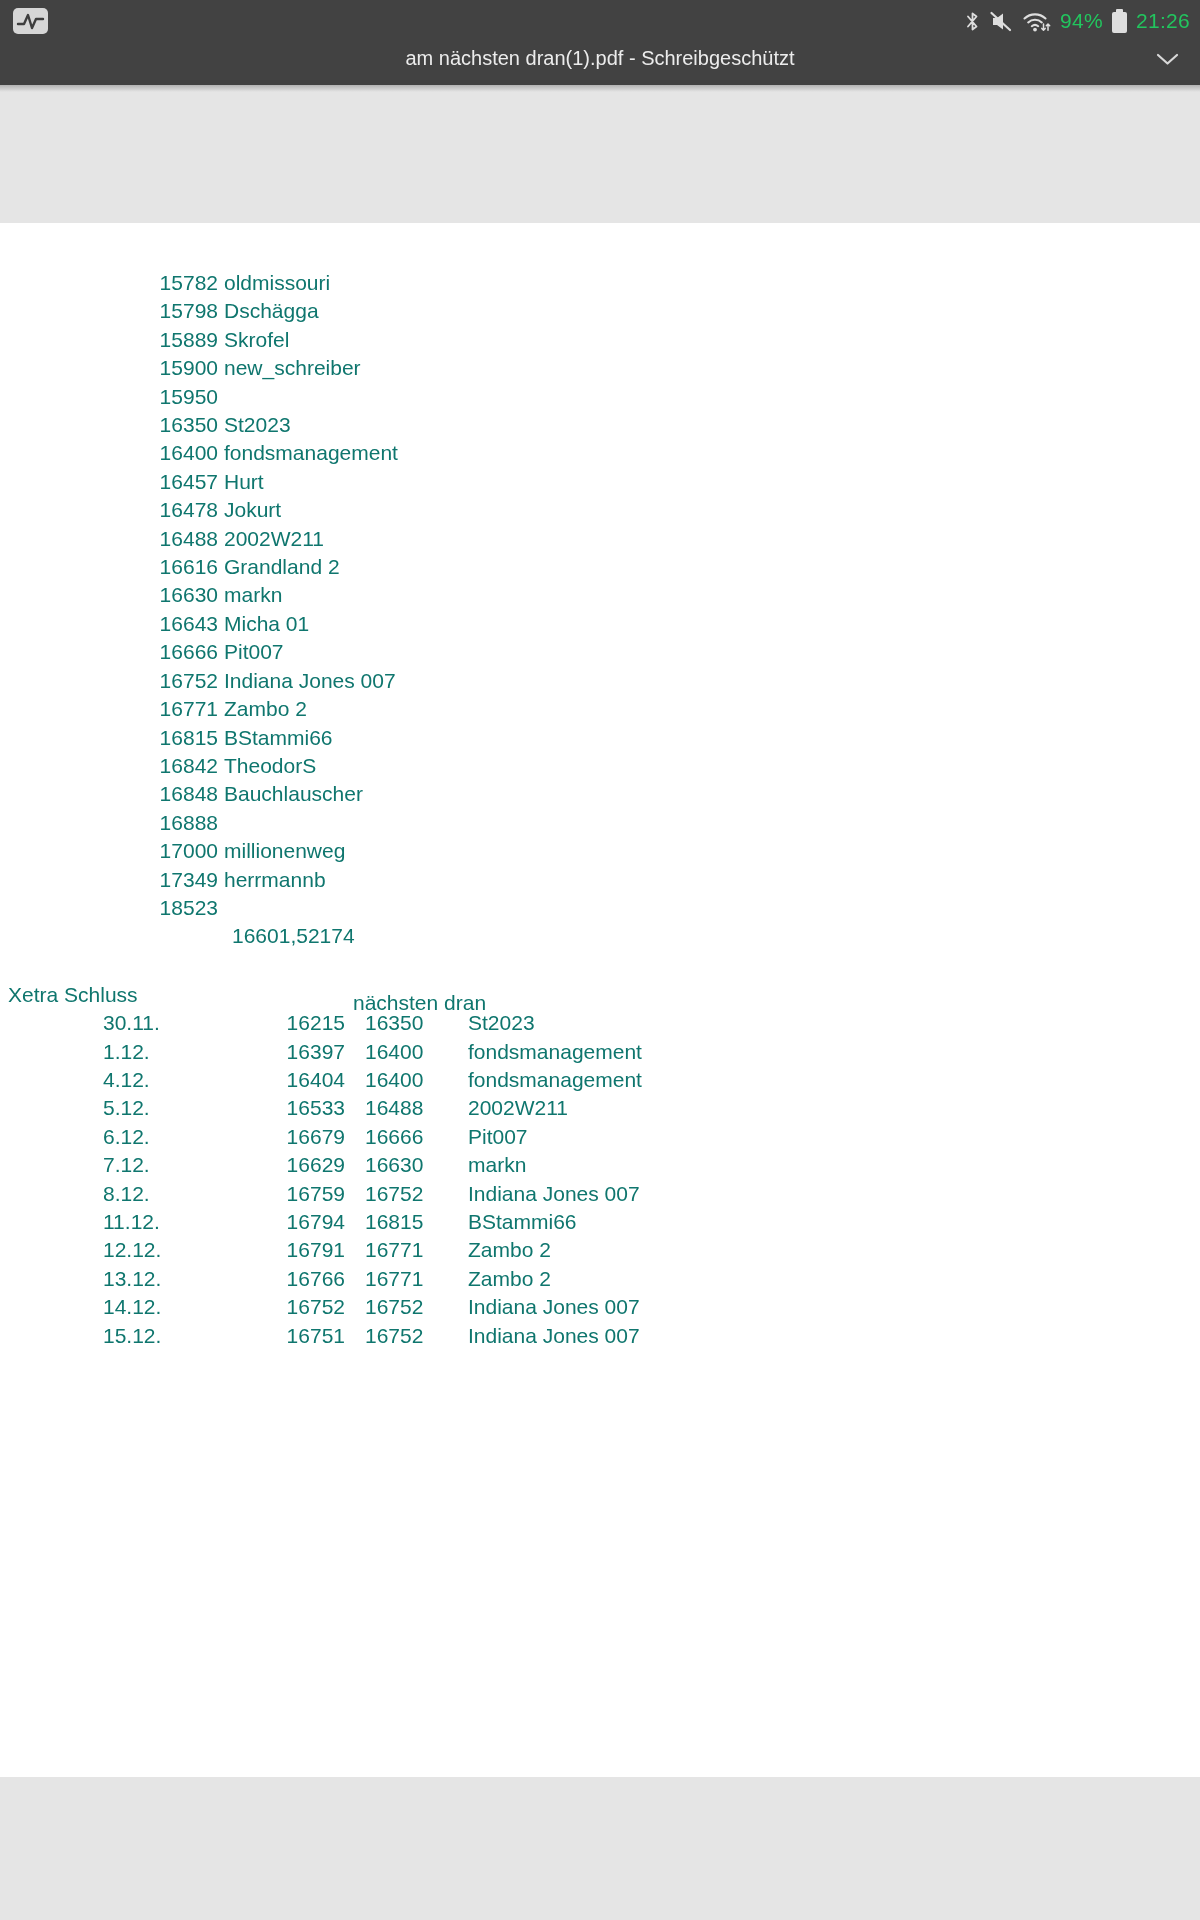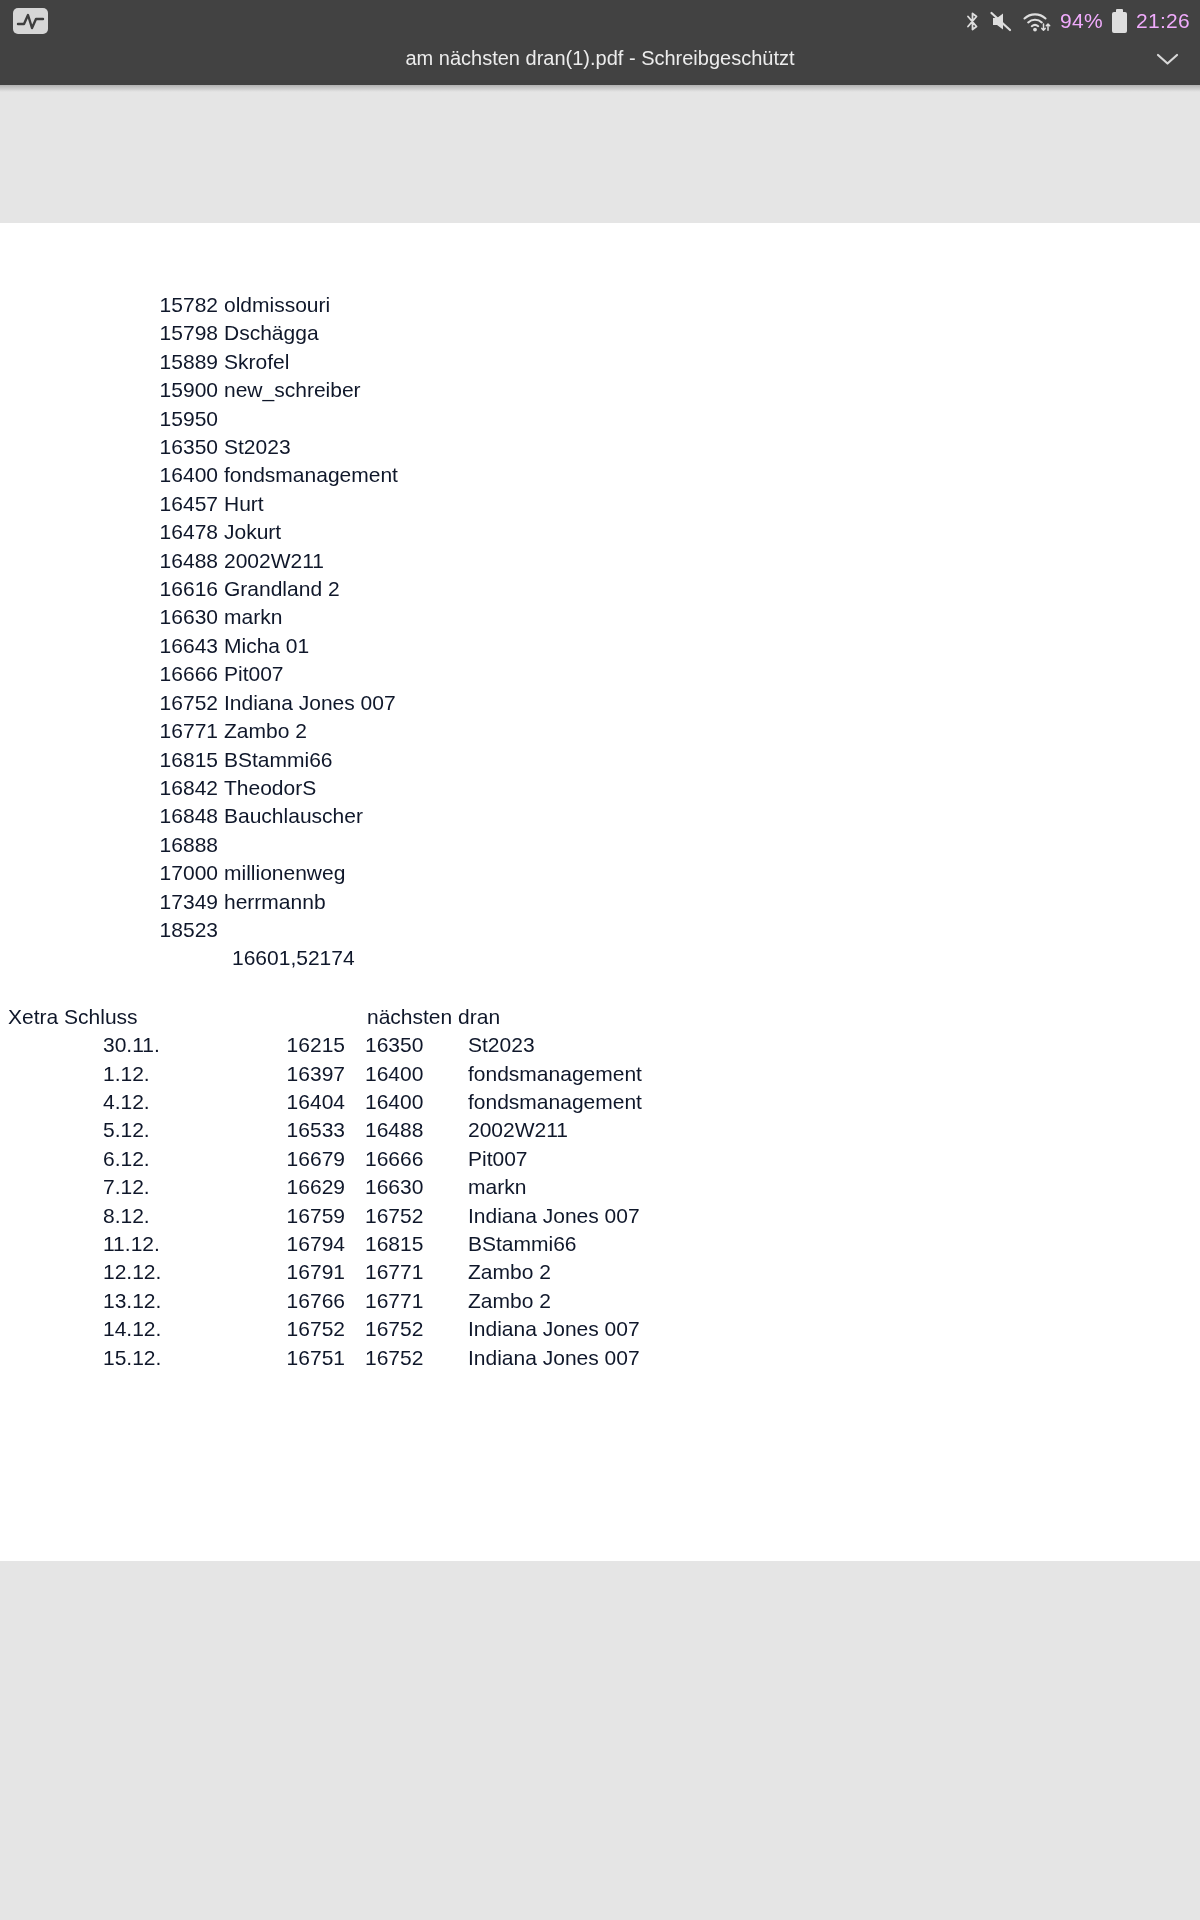--- a/index.html
+++ b/index.html
@@ -21,21 +21,21 @@
   .status-row {
     height:36px; display:flex; align-items:center; justify-content:space-between;
     padding:6px 10px 0 13px;
   }
   .app-badge {
     width:35px; height:26px; background:#d6d6d6; border-radius:5px;
     display:flex; align-items:center; justify-content:center;
   }
   .status-right { display:flex; align-items:center; gap:9px; }
   .status-right svg { display:block; }
-  .status-text { color:#f0abfc; font-size:21px; letter-spacing:0.3px; }
+  .status-text { color:#22c55e; font-size:21px; letter-spacing:0.3px; }
   .battery {
     position:relative; width:15px; height:21px; background:#dedede;
     border-radius:2px; margin-top:2px;
   }
   .battery::before {
     content:""; position:absolute; top:-3px; left:4px; width:7px; height:3px;
     background:#dedede; border-radius:1px 1px 0 0;
   }
   .title-row {
     position:relative; height:44px; display:flex; align-items:center; justify-content:center;
@@ -43,34 +43,34 @@
   .doc-title { color:#ececec; font-size:20px; }
   .chevron-wrap { position:absolute; right:20px; top:10px; width:26px; height:26px;
     display:flex; align-items:center; justify-content:center; }
 
   
   .viewer {
     position:relative; width:100%; height:1835px;
     background:#e5e5e5; padding-top:138px;
   }
   .page {
-    width:100%; height:1338px; background:#ffffff;
-    padding-top:68px; color:#0f172a; font-size:21px;
+    width:100%; height:1554px; background:#ffffff;
+    padding-top:46px; color:#0f766e; font-size:21px;
   }
 
   
   .list-row { display:grid; grid-template-columns:218px auto; line-height:28.4px; }
   .list-row .num  { text-align:right; }
   .list-row .name { padding-left:6px; }
   .avg-line { line-height:28.4px; padding-left:232px; }
 
   
   .table-header { position:relative; height:28.4px; line-height:28.4px; margin-top:30px; }
   .th-xetra { position:absolute; left:8px; width:340px; text-align:left; }
-  .th-dran  { position:absolute; left:367px; }
+  .th-dran  { position:absolute; left:353px;margin-top:8px; }
   .t-row { display:grid; grid-template-columns:245px 100px 95px auto; line-height:28.4px; }
   .t-row .date  { padding-left:103px; }
   .t-row .xetra { text-align:right; }
   .t-row .dran  { padding-left:20px; }
   .t-row .name  { padding-left:28px; }
 </style>
 </head>
 <body>
 
 <div class="screen">

